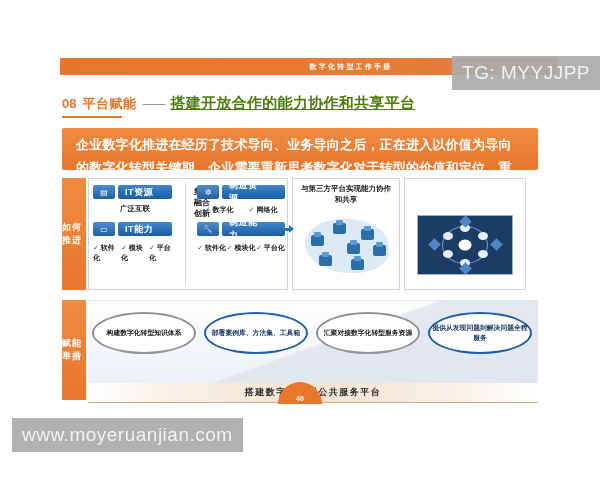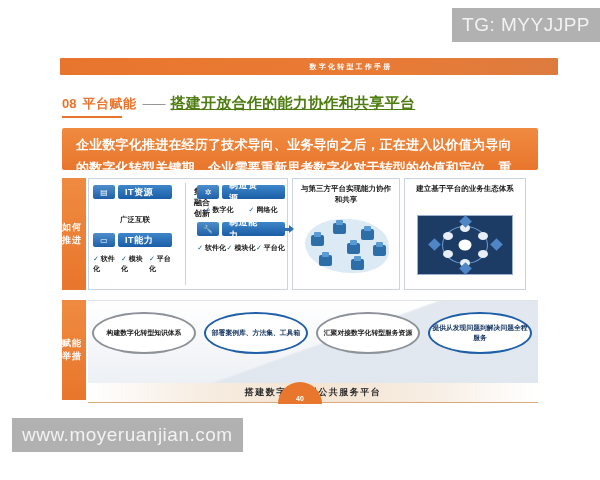--- a/index.html
+++ b/index.html
@@ -19,20 +19,21 @@
   .wm {
     position: absolute;
     background: rgba(170,170,170,0.92);
     color: #f2f2f2;
     font-size: 19px;
     letter-spacing: .5px;
     display: flex; align-items: center;
     padding: 0 10px;
     z-index: 40;
     white-space: nowrap;
+    margin-top: 48px;
   }
   .wm-top { right: 0; top: 8px; height: 34px; }
   .wm-bottom { left: 12px; bottom: 28px; height: 34px; }
 
   
   .slide {
     position: absolute;
     left: 0; top: 38px;
     width: 600px; height: 400px;
     background: #ffffff;
@@ -303,21 +304,21 @@
 
         <div class="panel panel-a">
           <div class="split-col"></div>
           <div class="mid-text">集成融合创新</div>
 
           <div class="halfA">
             <div class="cap">
               <span class="cap-icon">▤</span>
               <span class="cap-lbl">IT资源</span>
             </div>
-            <div class="sub-center" style="margin:16px 0 8px;">广泛互联</div>
+            <div class="sub-center" style="margin:5px 0 8px;">广泛互联</div>
             <div class="cap">
               <span class="cap-icon">▭</span>
               <span class="cap-lbl">IT能力</span>
             </div>
             <div class="ticks" style="margin-top:7px;">
               <span>软件化</span>
               <span>模块化</span>
               <span>平台化</span>
             </div>
           </div>
@@ -355,21 +356,20 @@
             <div class="node" style="left:30px; top:10px;"></div>
             <div class="node" style="left:58px; top:16px;"></div>
             <div class="node" style="left:70px; top:32px;"></div>
             <div class="node" style="left:44px; top:30px;"></div>
             <div class="node" style="left:16px; top:42px;"></div>
             <div class="node" style="left:48px; top:46px;"></div>
           </div>
         </div>
 
         <div class="panel panel-c">
-          <div class="panel-title">建立基于平台的业务生态体系</div>
           <div class="eco">
             <div class="ring"></div>
             <div class="hub"></div>
             <div class="chip" style="left:42px; top:8px;"></div>
             <div class="chip" style="left:60px; top:16px;"></div>
             <div class="chip" style="left:60px; top:34px;"></div>
             <div class="chip" style="left:42px; top:43px;"></div>
             <div class="chip" style="left:25px; top:34px;"></div>
             <div class="chip" style="left:25px; top:16px;"></div>
             <div class="sq" style="left:43px; top:1px;"></div>

